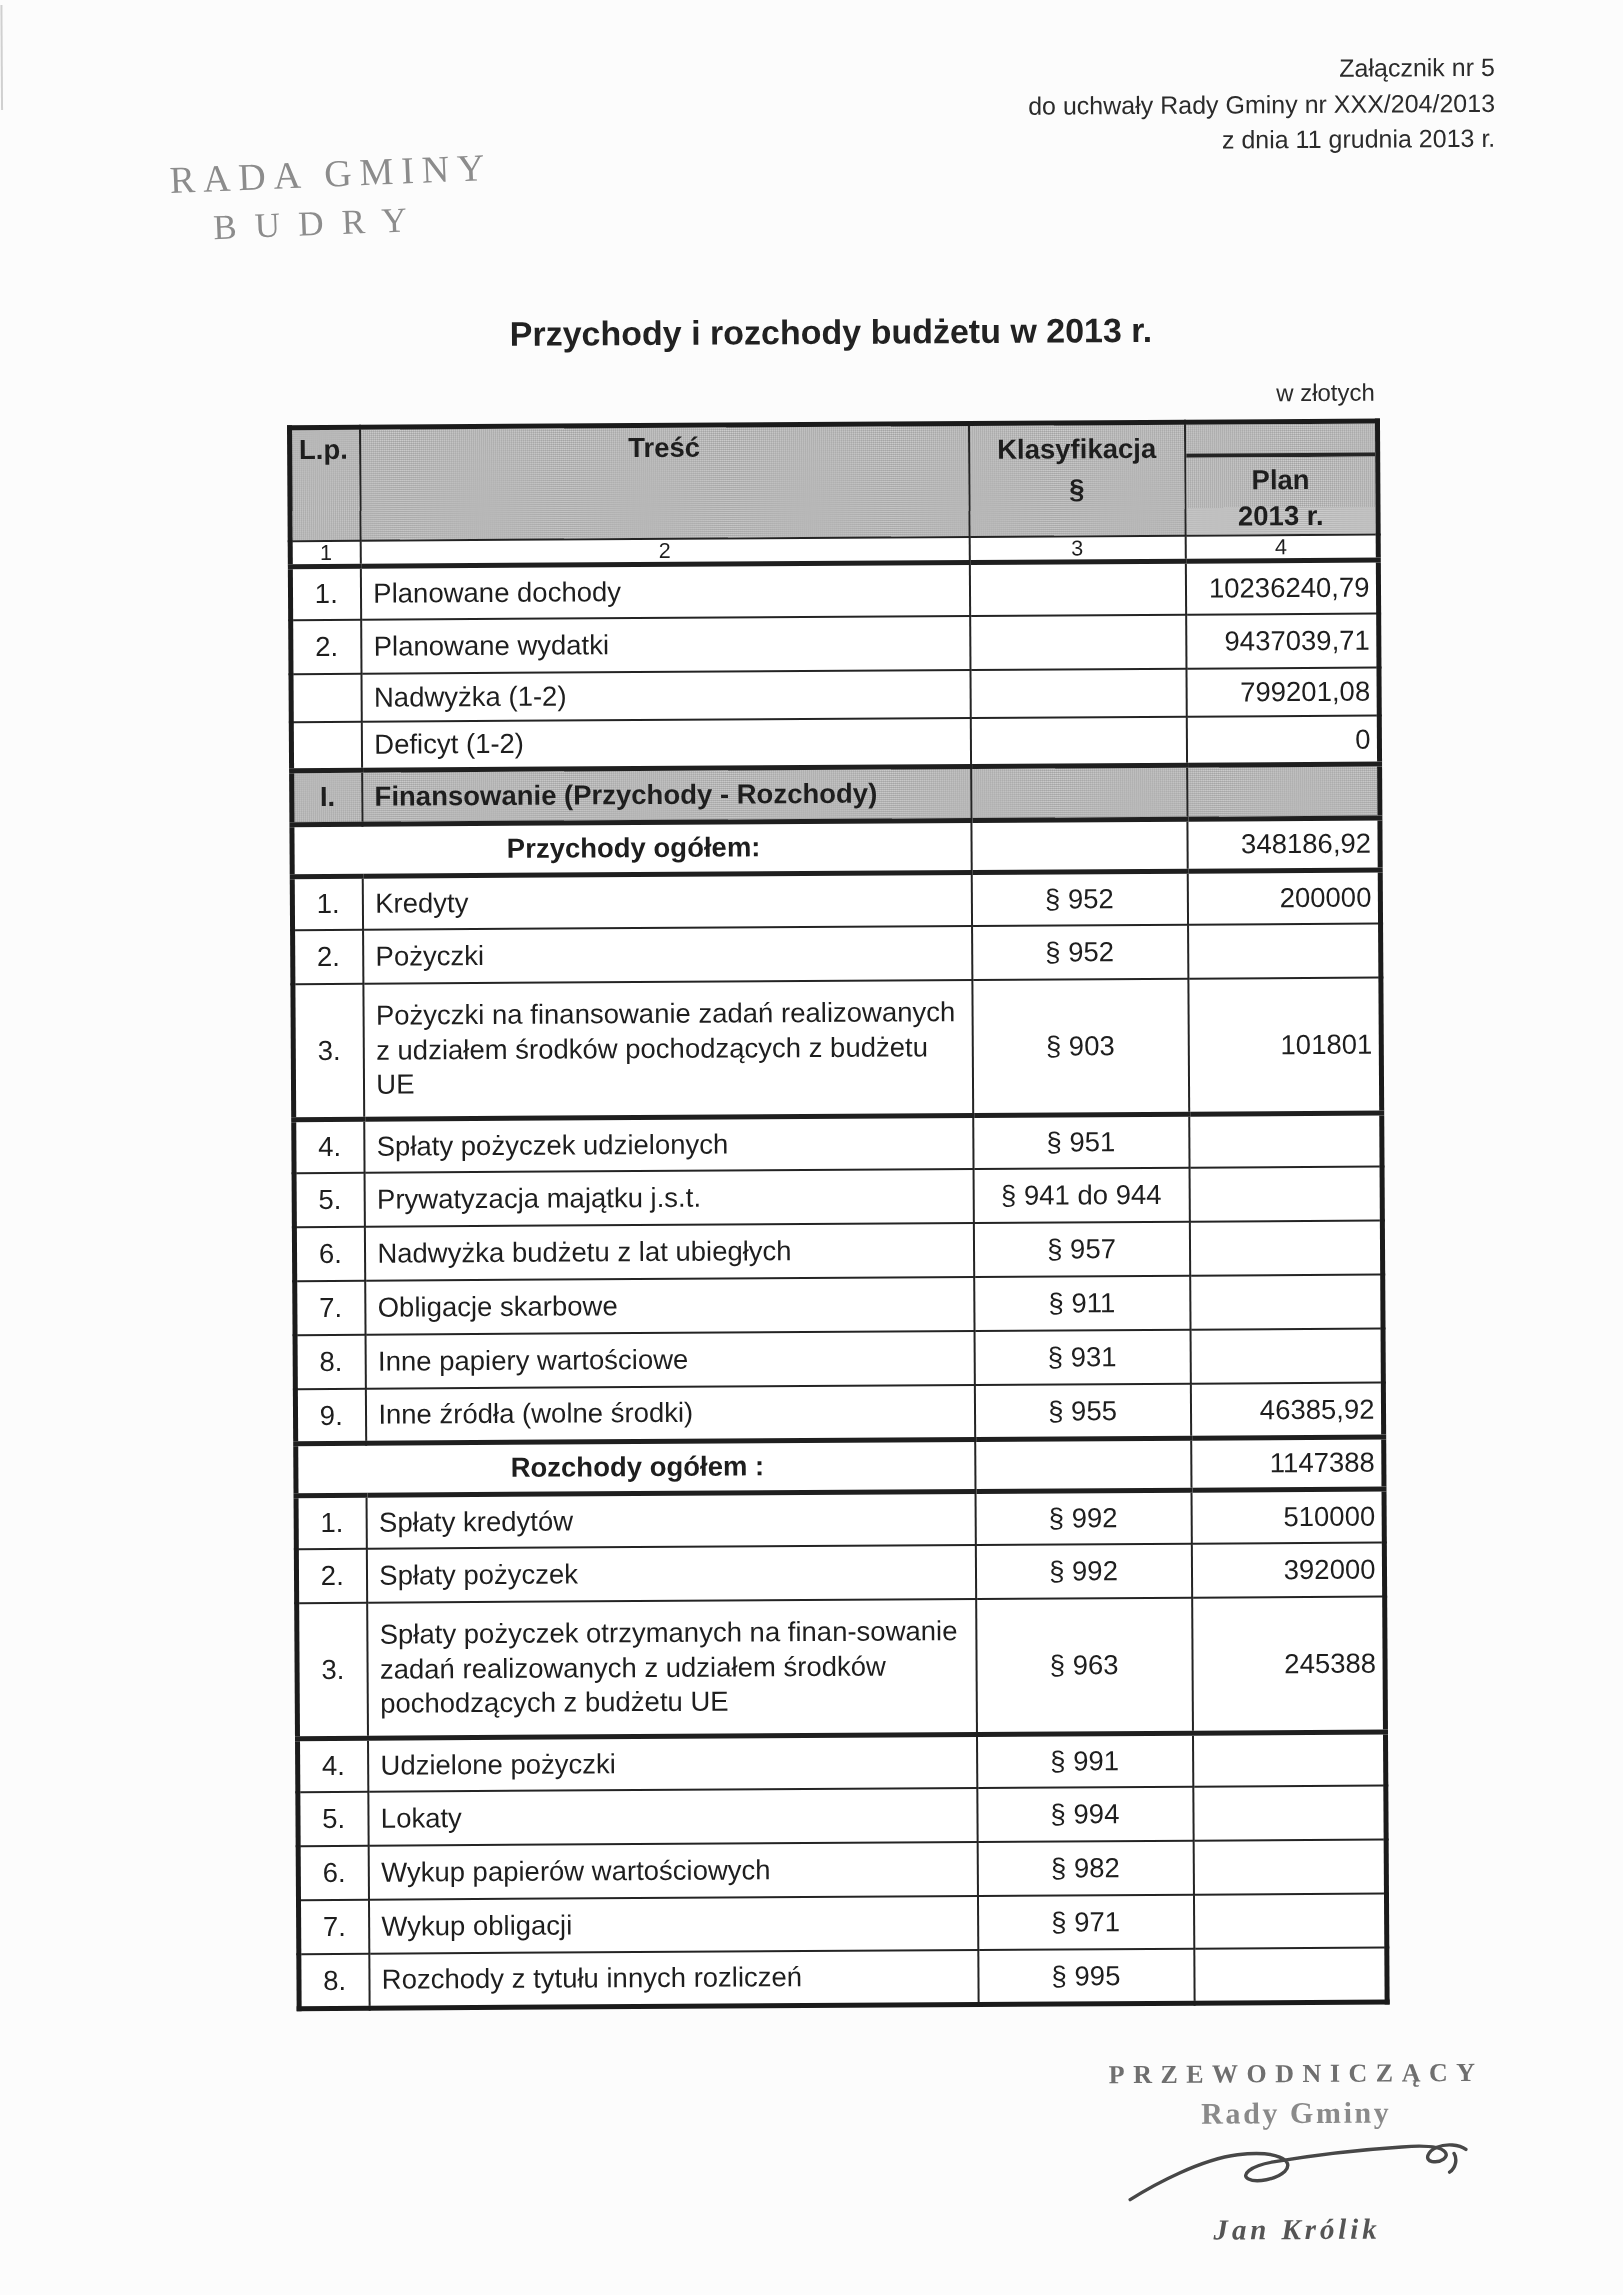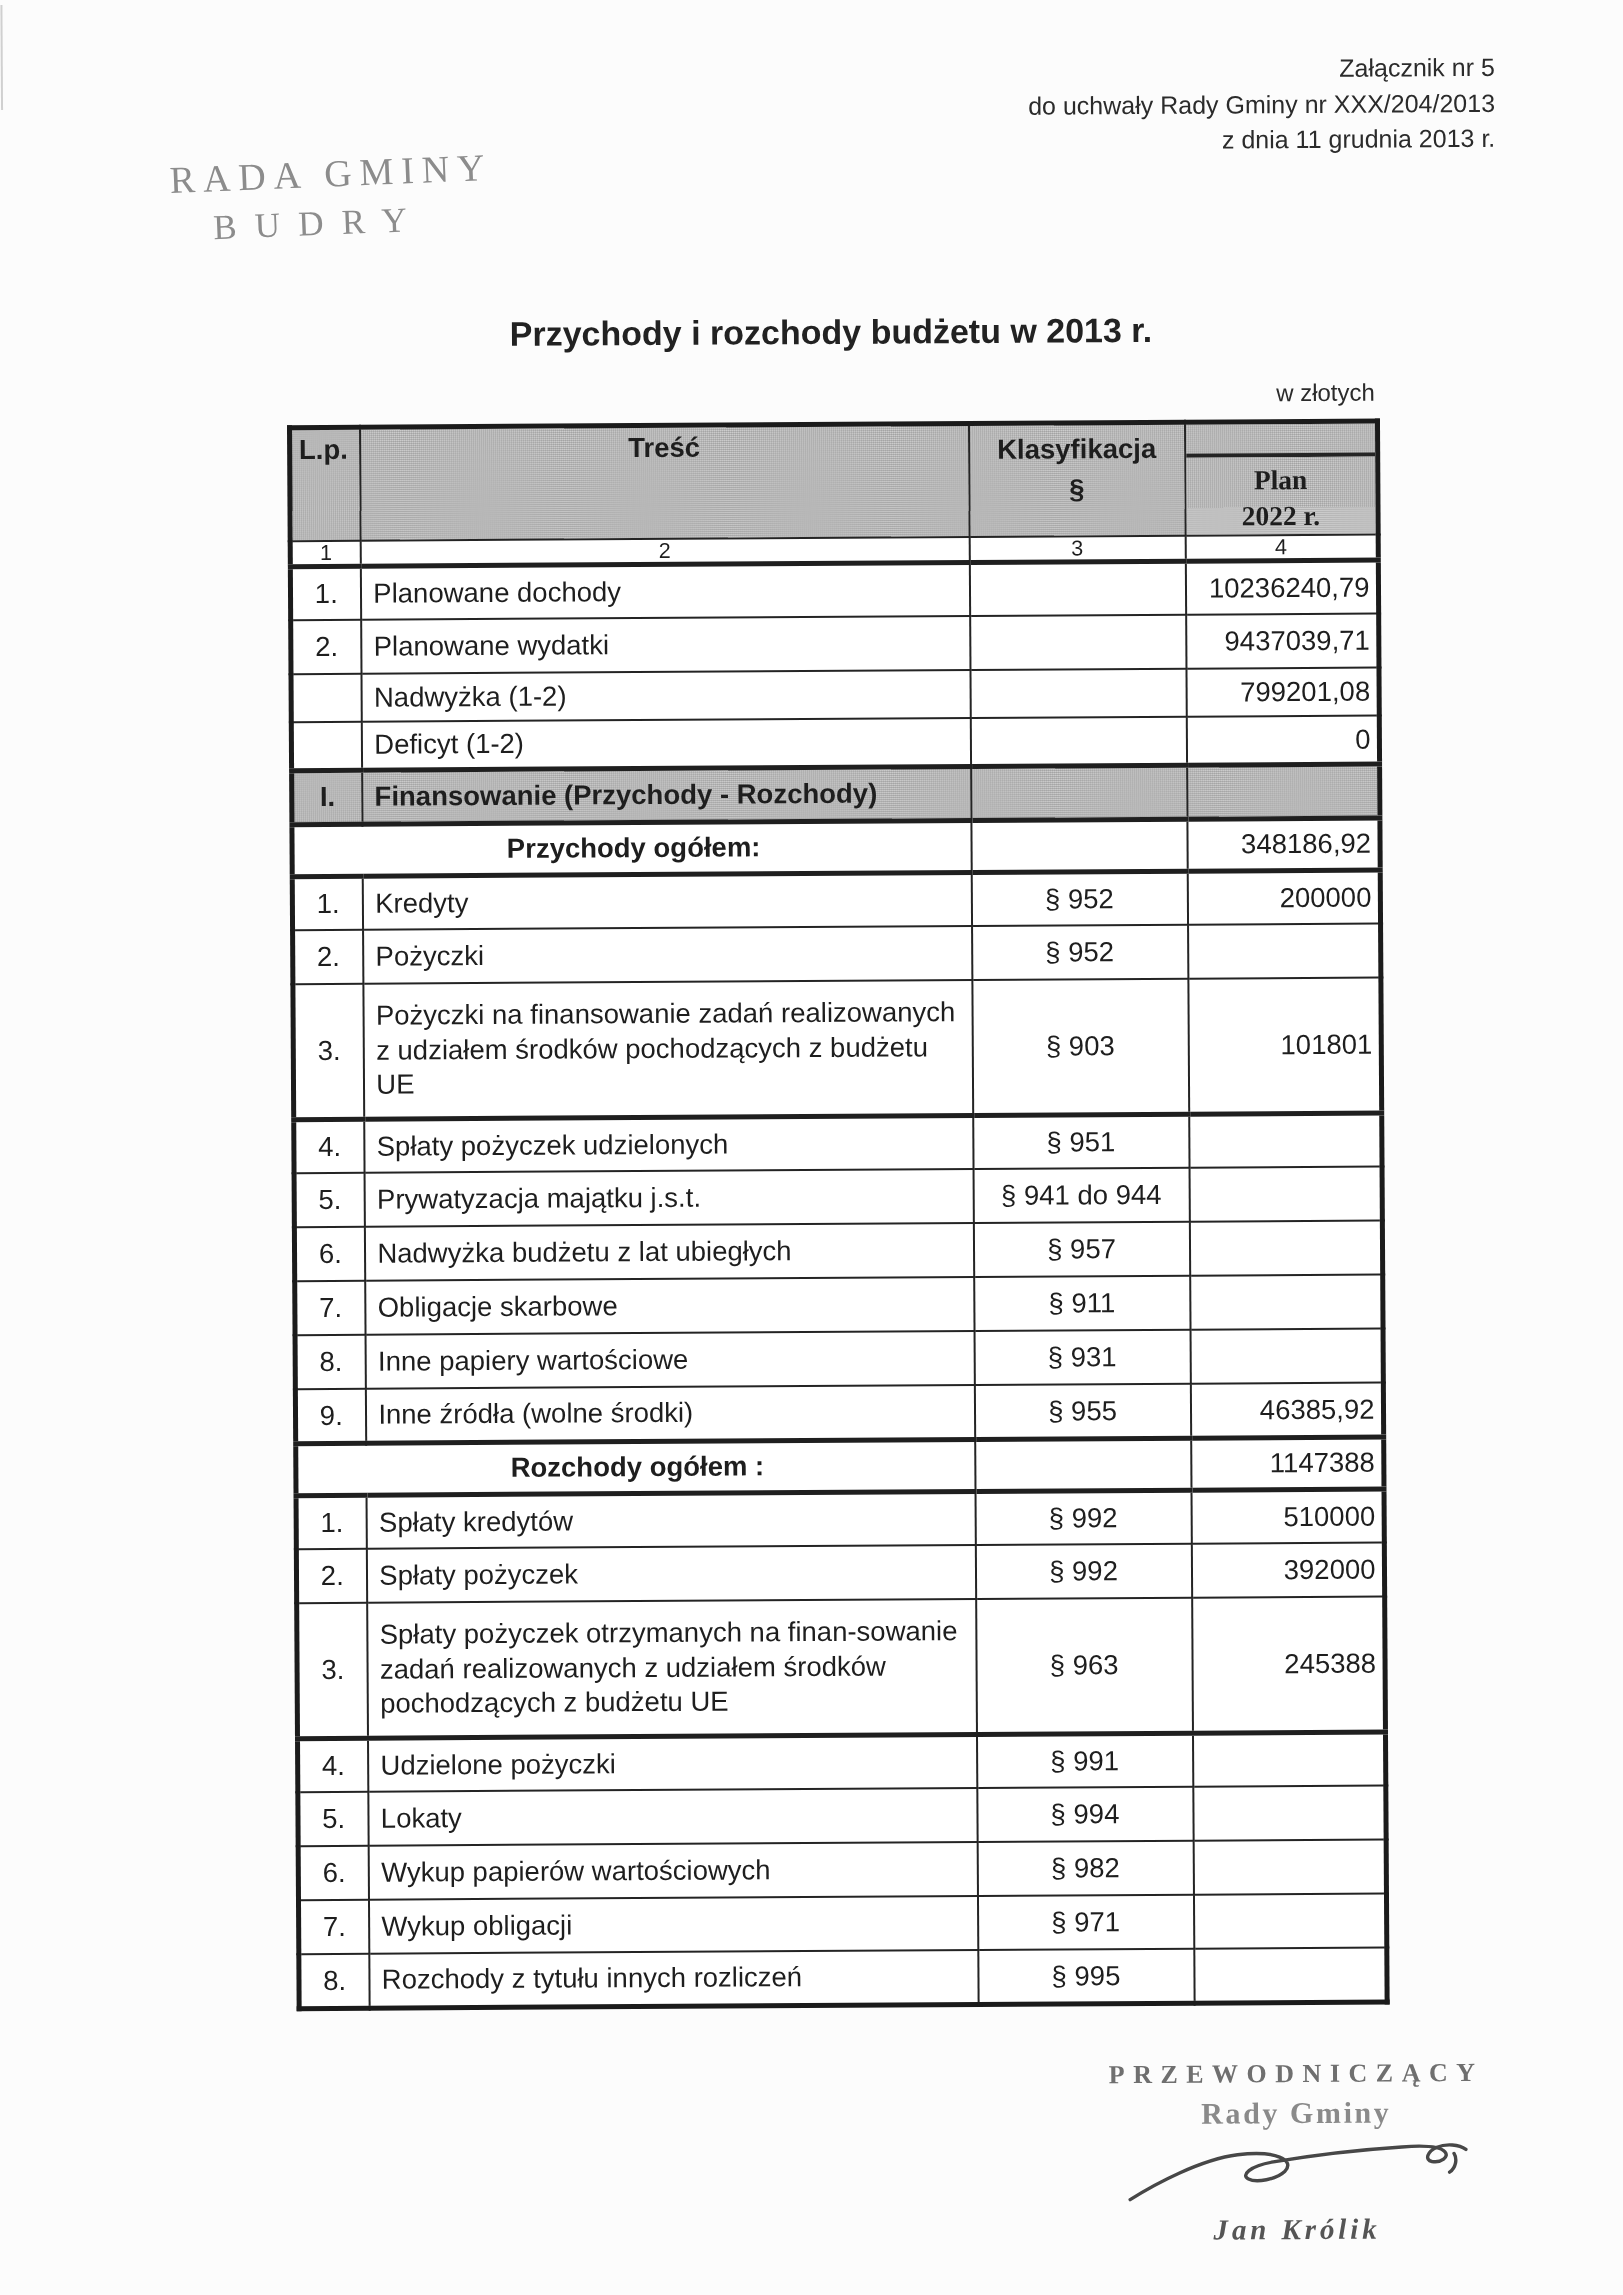--- a/index.html
+++ b/index.html
@@ -52,21 +52,21 @@
 
   .ht{
     background-color:#cdcdcd;
     background-image:
       repeating-linear-gradient(0deg, rgba(0,0,0,.13) 0 0.7px, rgba(0,0,0,0) 0.7px 2px),
       repeating-linear-gradient(90deg, rgba(0,0,0,.09) 0 0.7px, rgba(0,0,0,0) 0.7px 2px);
   }
   .hd{font-weight:bold;text-align:center;vertical-align:top;padding-top:3.9px;}
   .hd-lp{text-align:center;padding-left:5.2px;}
   .hd-klas div{line-height:1.45;}
-  .hd-plan{padding:0;vertical-align:top;font-family:Liberation Serif, serif;}
+  .hd-plan{padding:0;vertical-align:top;}
   .hd-plan .strip{height:29px;border-bottom:4.6px solid #242424;}
   .hd-plan .planlbl{padding-top:5.2px;text-align:center;font-weight:bold;line-height:1.3;}
   .thick-top{border-top:5.2px solid #1f1f1f;}
 
   .c-lp{text-align:center;padding:0 2.6px;}
   .c-tr{text-align:left;padding-left:11.8px;line-height:1.25;}
   .c-kl{text-align:center;white-space:nowrap;}
   .c-pl{text-align:right;padding-right:6.5px;white-space:nowrap;}
   .numcell{text-align:center;font-size:21.6px;padding:0;line-height:1;}
   .bold{font-weight:bold;}
@@ -115,21 +115,21 @@
           <td class="ht hd hd-lp">L.p.</td>
           <td class="ht hd">Treść</td>
           <td class="ht hd hd-klas">
             <div>Klasyfikacja</div>
             <div>§</div>
           </td>
           <td class="hd-plan">
             <div class="strip ht"></div>
             <div class="planlbl ht" style="height:72px">
               <div>Plan</div>
-              <div>2022 r.</div>
+              <div>2013 r.</div>
             </div>
           </td>
         </tr>
 
         <tr class="num">
           <td class="numcell">1</td>
           <td class="numcell">2</td>
           <td class="numcell">3</td>
           <td class="numcell">4</td>
         </tr>

